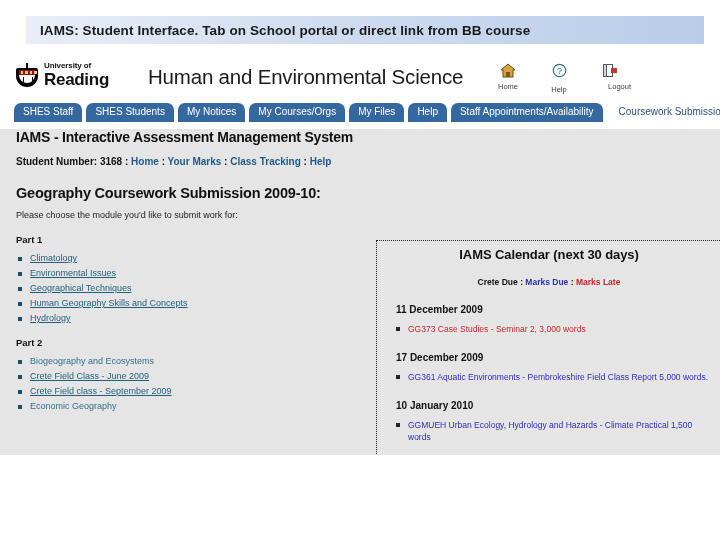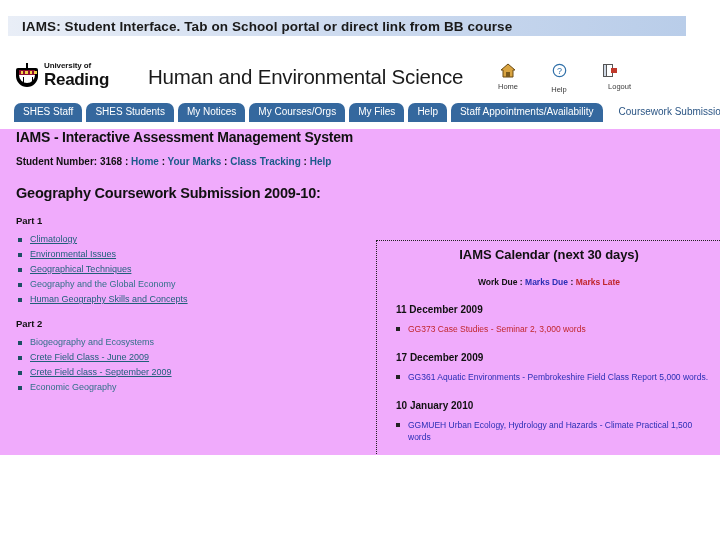--- a/index.html
+++ b/index.html
@@ -4,21 +4,21 @@
 <style>
   html,body{margin:0;padding:0;}
   body{
     width:720px;height:540px;background:#ffffff;
     font-family:"Liberation Sans", sans-serif;
     overflow:hidden;position:relative;
   }
 
   
   #slide-title-banner{
-    position:absolute;left:8px;top:16px;width:678px;height:20px;
+    position:absolute;left:26px;top:16px;width:678px;height:28px;
     background:linear-gradient(to right,#e9eef7 0%,#cfdcf0 45%,#b9cde9 100%);
     display:flex;align-items:center;
   }
   #slide-title-banner .txt{
     font-size:13.5px;font-weight:bold;color:#1a1a1a;
     padding-left:14px;letter-spacing:.1px;white-space:nowrap;
   }
 
   
   #browser-shot{
@@ -80,21 +80,21 @@
     line-height:1;
   }
   .tab.inactive{background:#ffffff;color:#2b5584;padding-left:12px;}
 
   
   #tab-underline{
     position:absolute;left:0;top:69px;width:720px;height:4px;background:#ffffff;
   }
 
   
-  #iams-body{position:absolute;left:0;top:74px;width:720px;height:330px;background:#f0abfc;}
+  #iams-body{position:absolute;left:0;top:74px;width:720px;height:330px;background:#e5e5e5;}
   #iams-title{
     position:absolute;left:16px;top:0px;font-size:14px;font-weight:bold;color:#111;
     white-space:nowrap;letter-spacing:-.2px;
   }
   #student-line{position:absolute;left:16px;top:27px;font-size:10px;font-weight:bold;color:#111;white-space:nowrap;}
   #student-line a{color:#1b5a8a;text-decoration:none;}
   #student-line .sep{color:#111;}
 
   
   #left-col{position:absolute;left:16px;top:56px;width:330px;}
@@ -230,46 +230,47 @@
       <span class="sep">:</span>
       <a href="#">Your Marks</a>
       <span class="sep">:</span>
       <a href="#">Class Tracking</a>
       <span class="sep">:</span>
       <a href="#">Help</a>
     </div>
 
     <div id="left-col">
       <div id="cw-heading">Geography Coursework Submission 2009-10:</div>
+      <div id="cw-sub">Please choose the module you'd like to submit work for:</div>
 
       <div class="part-head">Part 1</div>
       <ul class="modlist">
         <li><span class="lnk">Climatology</span></li>
         <li><span class="lnk">Environmental Issues</span></li>
         <li><span class="lnk">Geographical Techniques</span></li>
-        <li><span class="nolnk">Geography and the Global Economy</span></li>
         <li><span class="lnk">Human Geography Skills and Concepts</span></li>
+        <li><span class="lnk">Hydrology</span></li>
       </ul>
 
       <div class="part-head">Part 2</div>
       <ul class="modlist">
         <li><span class="nolnk">Biogeography and Ecosystems</span></li>
         <li><span class="lnk">Crete Field Class - June 2009</span></li>
         <li><span class="lnk">Crete Field class - September 2009</span></li>
         <li><span class="nolnk">Economic Geography</span></li>
       </ul>
     </div>
 
     <div id="cal-top-dots"></div>
     <div id="divider"></div>
 
     <div id="calendar">
       <div id="cal-title">IAMS Calendar (next 30 days)</div>
       <div id="cal-legend">
-        <span class="work">Work Due</span>
+        <span class="work">Crete Due</span>
         <span class="sep">:</span>
         <span class="marks">Marks Due</span>
         <span class="sep">:</span>
         <span class="late">Marks Late</span>
       </div>
 
       <div class="cal-date">11 December 2009</div>
       <ul class="cal-items">
         <li class="late">GG373 Case Studies - Seminar 2, 3,000 words</li>
       </ul>

